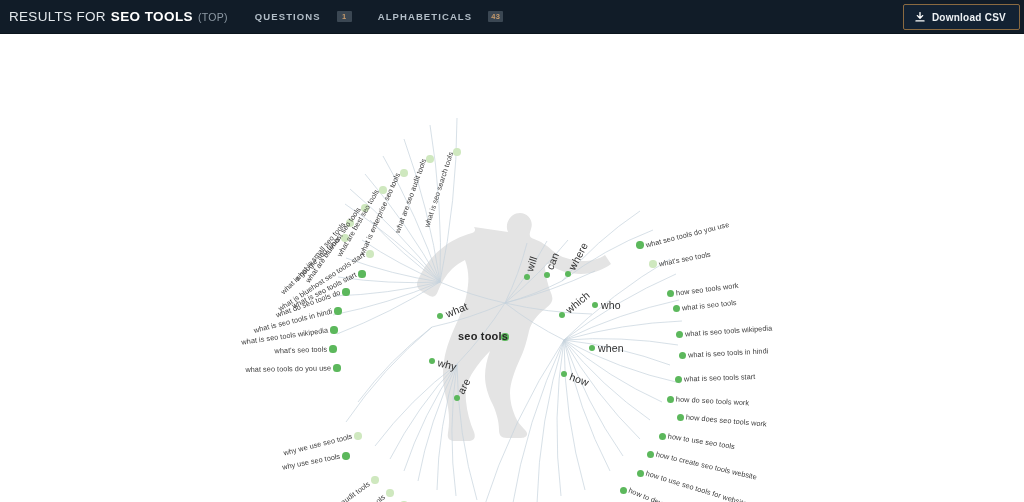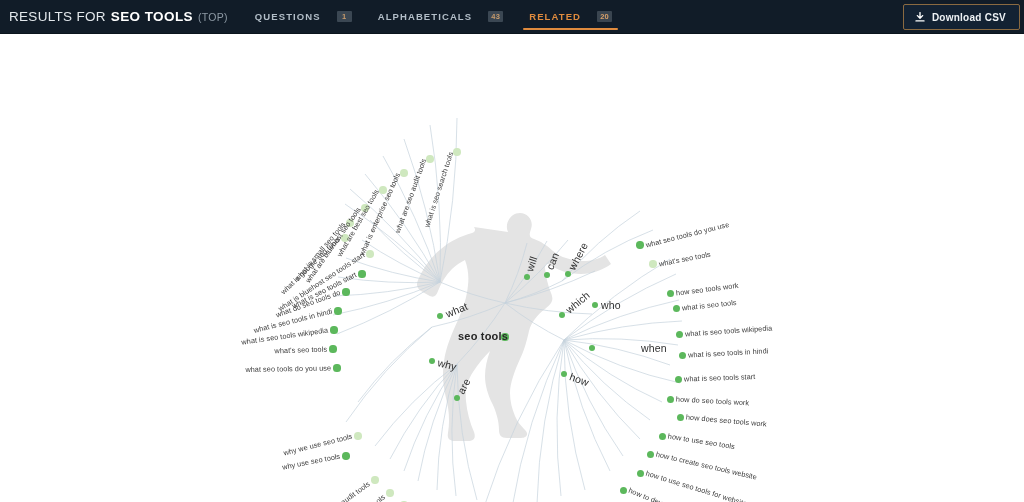--- a/index.html
+++ b/index.html
@@ -96,24 +96,20 @@
     </div>
 
     <div id="tabs">
         <div class="tab">
           <span>QUESTIONS</span>
           <span class="tab-badge">1</span>
         </div>
         <div class="tab">
           <span>ALPHABETICALS</span>
           <span class="tab-badge">43</span>
-        </div>
-        <div class="tab active">
-          <span>RELATED</span>
-          <span class="tab-badge">20</span>
         </div>
       </div>
 
     <div id="download-csv">
       <span>
         <svg width="10" height="11" viewBox="0 0 10 11">
           <path d="M5 0.6 L5 5.6 M2.4 3.6 L5 6.3 L7.6 3.6" stroke="#ffffff" stroke-width="1.35" fill="none" stroke-linecap="round" stroke-linejoin="round"></path>
           <path d="M1 8.9 L9 8.9" stroke="#ffffff" stroke-width="1.35" stroke-linecap="round"></path>
         </svg>
       </span>
@@ -236,21 +232,21 @@
         <div class="node" style="left: 386.3px; top: 455.3px; width: 7.4px; height: 7.4px; background: rgb(207, 232, 191);"></div>
         <div class="node" style="left: 400.3px; top: 467.3px; width: 7.4px; height: 7.4px; background: rgb(207, 232, 191);"></div>
       </div>
     <div id="labels-layer">
         <div class="hub-label" style="left: 445.563px; top: 279.752px; transform: translateY(-50%) rotate(-22deg);">what</div>
         <div class="hub-label" style="left: 528.854px; top: 237.294px; transform: translateY(-50%) rotate(-72deg);">will</div>
         <div class="hub-label" style="left: 549.248px; top: 235.437px; transform: translateY(-50%) rotate(-68deg);">can</div>
         <div class="hub-label" style="left: 570.817px; top: 234.702px; transform: translateY(-50%) rotate(-62deg);">where</div>
         <div class="hub-label" style="left: 566.596px; top: 277.143px; transform: translateY(-50%) rotate(-40deg);">which</div>
         <div class="hub-label" style="left: 601px; top: 271px; transform: translateY(-50%) rotate(0deg);">who</div>
-        <div class="hub-label" style="left: 598px; top: 314px; transform: translateY(-50%) rotate(0deg); margin-left: 43px;">when</div>
+        <div class="hub-label" style="left: 598px; top: 314px; transform: translateY(-50%) rotate(0deg);">when</div>
         <div class="hub-label" style="left: 569.638px; top: 342.052px; transform: translateY(-50%) rotate(20deg);">how</div>
         <div class="hub-label" style="left: 437.822px; top: 328.452px; transform: translateY(-50%) rotate(14deg);">why</div>
         <div class="hub-label" style="left: 459.817px; top: 358.702px; transform: translateY(-50%) rotate(-62deg);">are</div>
         <div class="label right-anchor" style="left: 451px; top: 118px; transform: translate(-100%, -50%) rotate(-72deg); transform-origin: 100% 50%;">what is seo search tools</div>
         <div class="label right-anchor" style="left: 424px; top: 125px; transform: translate(-100%, -50%) rotate(-70deg); transform-origin: 100% 50%;">what are seo audit tools</div>
         <div class="label right-anchor" style="left: 398px; top: 139px; transform: translate(-100%, -50%) rotate(-66deg); transform-origin: 100% 50%;">what is enterprise seo tools</div>
         <div class="label right-anchor" style="left: 377px; top: 156px; transform: translate(-100%, -50%) rotate(-60deg); transform-origin: 100% 50%;">what are best seo tools</div>
         <div class="label right-anchor" style="left: 359px; top: 174px; transform: translate(-100%, -50%) rotate(-55deg); transform-origin: 100% 50%;">what are bluehost seo tools</div>
         <div class="label right-anchor" style="left: 344px; top: 189px; transform: translate(-100%, -50%) rotate(-50deg); transform-origin: 100% 50%;">what is small seo tools</div>
         <div class="label right-anchor" style="left: 339px; top: 204px; transform: translate(-100%, -50%) rotate(-44deg); transform-origin: 100% 50%;">what is google seo tools</div>

